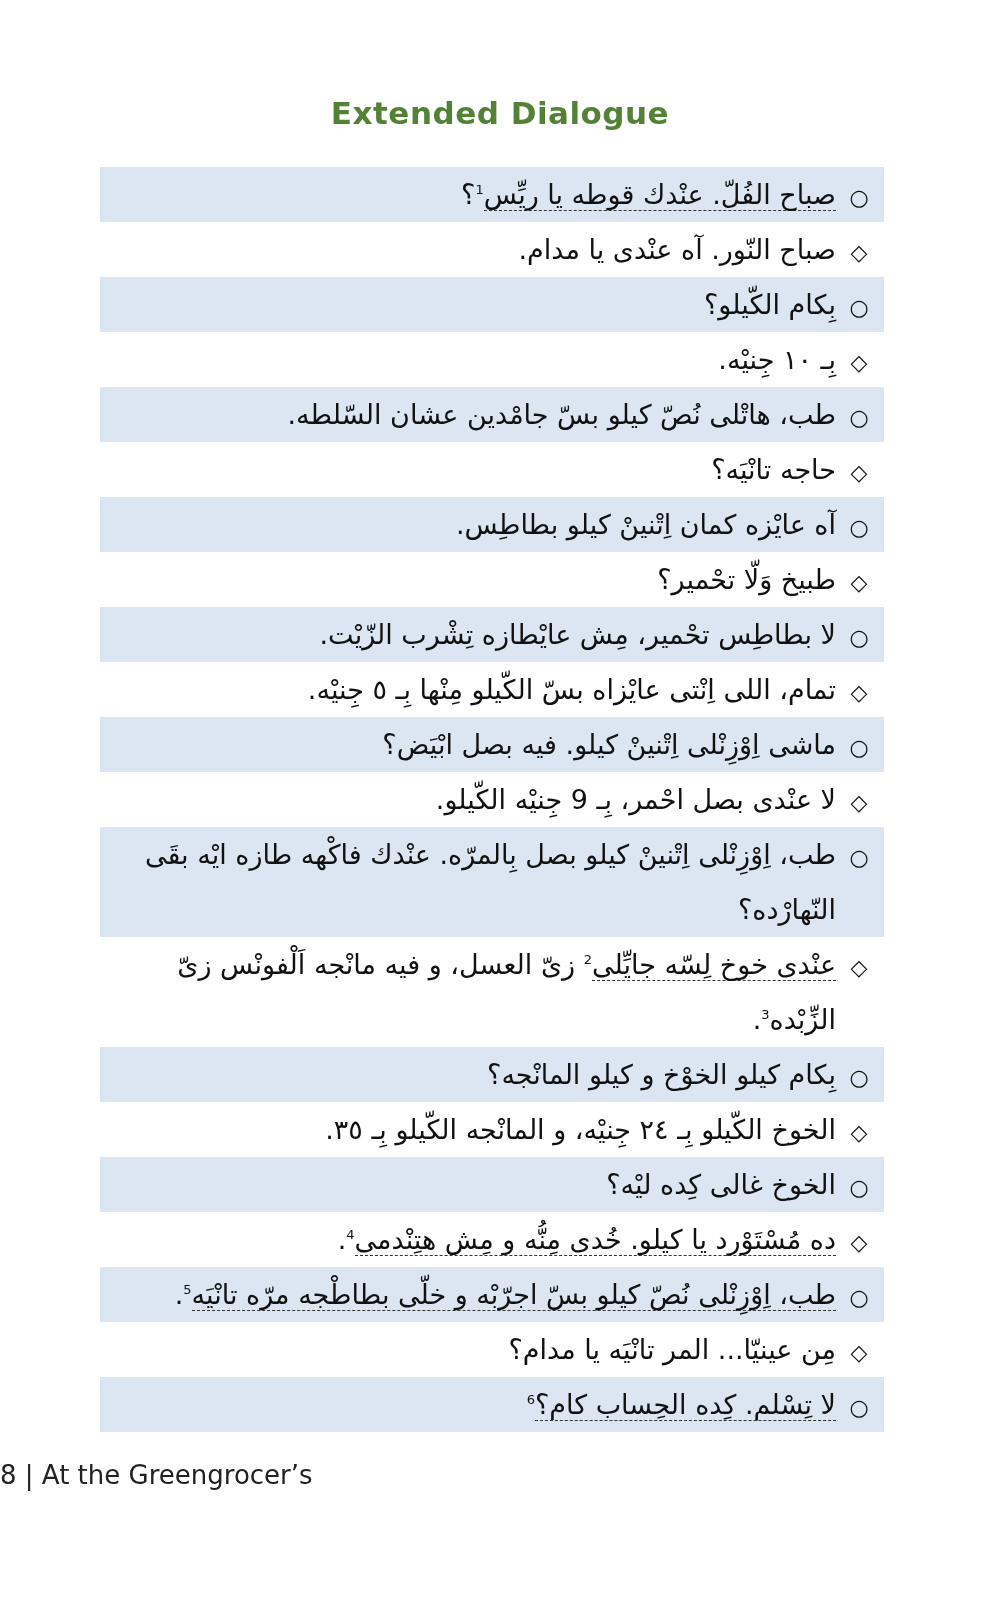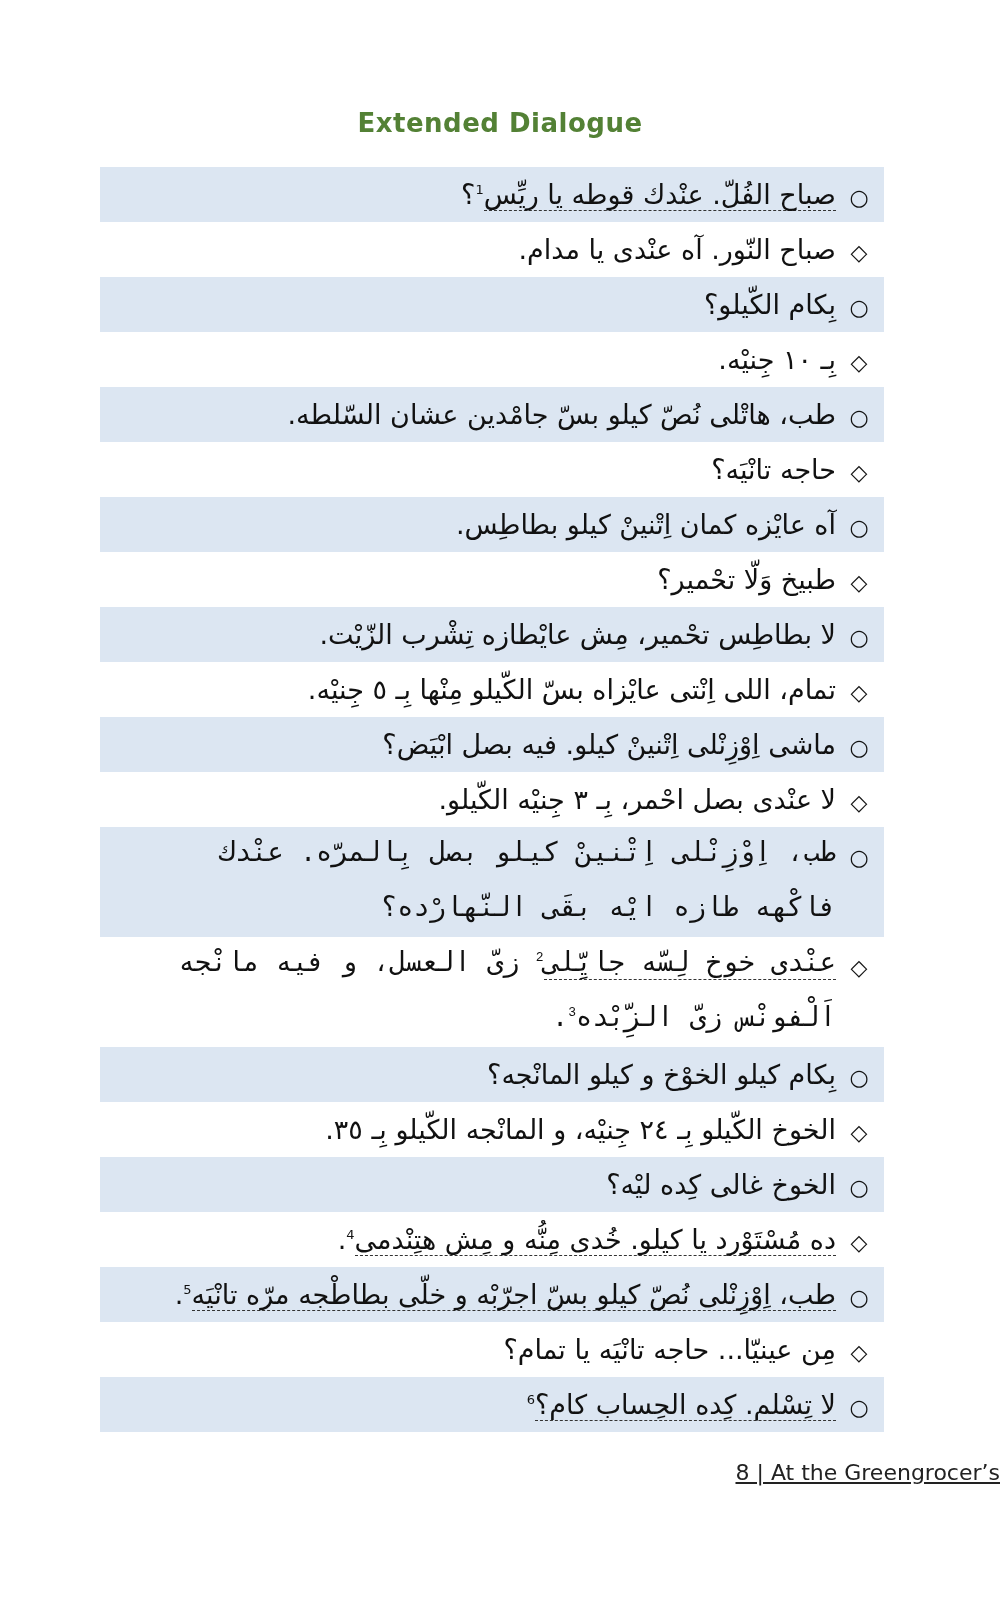--- a/index.html
+++ b/index.html
@@ -10,27 +10,27 @@
     body {
       width: 1000px;
       height: 1600px;
       position: relative;
       overflow: hidden;
       font-family: "DejaVu Sans", sans-serif;
       color: #111111;
     }
     .page-title {
       position: absolute;
-      top: 108px;
+      top: 95px;
       left: 0;
       width: 1000px;
       text-align: center;
       font-family: "DejaVu Sans", sans-serif;
       font-weight: bold;
-      font-size: 26px;
+      font-size: 31px;
       letter-spacing: 0.5px;
       color: #538135;
       margin: 0;
     }
     .dialogue {
       position: absolute;
       top: 167px;
       left: 100px;
       width: 784px;
       margin: 0;
@@ -59,39 +59,38 @@
       text-align: center;
       font-size: 22px;
       line-height: 49px;
       color: #111;
     }
     .line .text {
       flex: 1 1 auto;
       line-height: 55px;
       margin-top: -6px;
     }
-    .line.double .text { line-height: 55px; font-family: Liberation Mono, monospace; }
+    .line.double .text { line-height: 55px; }
     .fn {
       font-size: 13px;
       vertical-align: super;
       line-height: 0;
     }
     .dotted {
       border-bottom: 1px dashed #333;
     }
     .footer {
       position: absolute;
       top: 1460px;
       left: 0;
       width: 1000px;
-      text-align: right;
+      text-align: left;
       font-family: "DejaVu Sans", sans-serif;
-      font-size: 22px;
+      font-size: 26px;
       color: #222;
-      text-decoration: underline;
     }
   </style>
 </head>
 <body>
 
 <h1 class="page-title">Extended Dialogue</h1>
 
 <ul class="dialogue">
   <li class="line shaded">
     <span class="bullet">○</span>
@@ -132,21 +131,21 @@
   <li class="line plain">
     <span class="bullet">◇</span>
     <span class="text">تمام، اللى اِنْتى عايْزاه بسّ الكّيلو مِنْها بِـ ٥ جِنيْه.</span>
   </li>
   <li class="line shaded">
     <span class="bullet">○</span>
     <span class="text">ماشى اِوْزِنْلى اِتْنينْ كيلو. فيه بصل ابْيَض؟</span>
   </li>
   <li class="line plain">
     <span class="bullet">◇</span>
-    <span class="text">لا عنْدى بصل احْمر، بِـ ٣ جِنيْه الكّيلو.</span>
+    <span class="text">لا عنْدى بصل احْمر، بِـ 9 جِنيْه الكّيلو.</span>
   </li>
   <li class="line shaded double" style="min-height:110px">
     <span class="bullet">○</span>
     <span class="text">طب، اِوْزِنْلى اِتْنينْ كيلو بصل بِالمرّه. عنْدك فاكْهه طازه ايْه بقَى النّهارْده؟</span>
   </li>
   <li class="line plain double" style="min-height:110px">
     <span class="bullet">◇</span>
     <span class="text"><span class="dotted">عنْدى خوخ لِسّه جايِّلى</span><sup class="fn">2</sup><span> زىّ العسل، و فيه مانْجه اَلْفونْس زىّ الزِّبْده</span><sup class="fn">3</sup><span>.</span></span>
   </li>
   <li class="line shaded">
@@ -164,21 +163,21 @@
   <li class="line plain">
     <span class="bullet">◇</span>
     <span class="text"><span class="dotted">ده مُسْتَوْرد يا كيلو. خُدى مِنُّه و مِش هتِنْدمى</span><sup class="fn">4</sup><span>.</span></span>
   </li>
   <li class="line shaded">
     <span class="bullet">○</span>
     <span class="text"><span class="dotted">طب، اِوْزِنْلى نُصّ كيلو بسّ اجرّبْه و خلّى بطاطْجه مرّه تانْيَه</span><sup class="fn">5</sup><span>.</span></span>
   </li>
   <li class="line plain">
     <span class="bullet">◇</span>
-    <span class="text">مِن عينيّا... حاجه تانْيَه يا تمام؟</span>
+    <span class="text">مِن عينيّا... المر تانْيَه يا مدام؟</span>
   </li>
   <li class="line shaded">
     <span class="bullet">○</span>
     <span class="text"><span class="dotted">لا تِسْلم. كِده الحِساب كام؟</span><sup class="fn">6</sup></span>
   </li>
 </ul>
 
 <div class="footer">8 | At the Greengrocer’s</div>
 
 </body></html>

